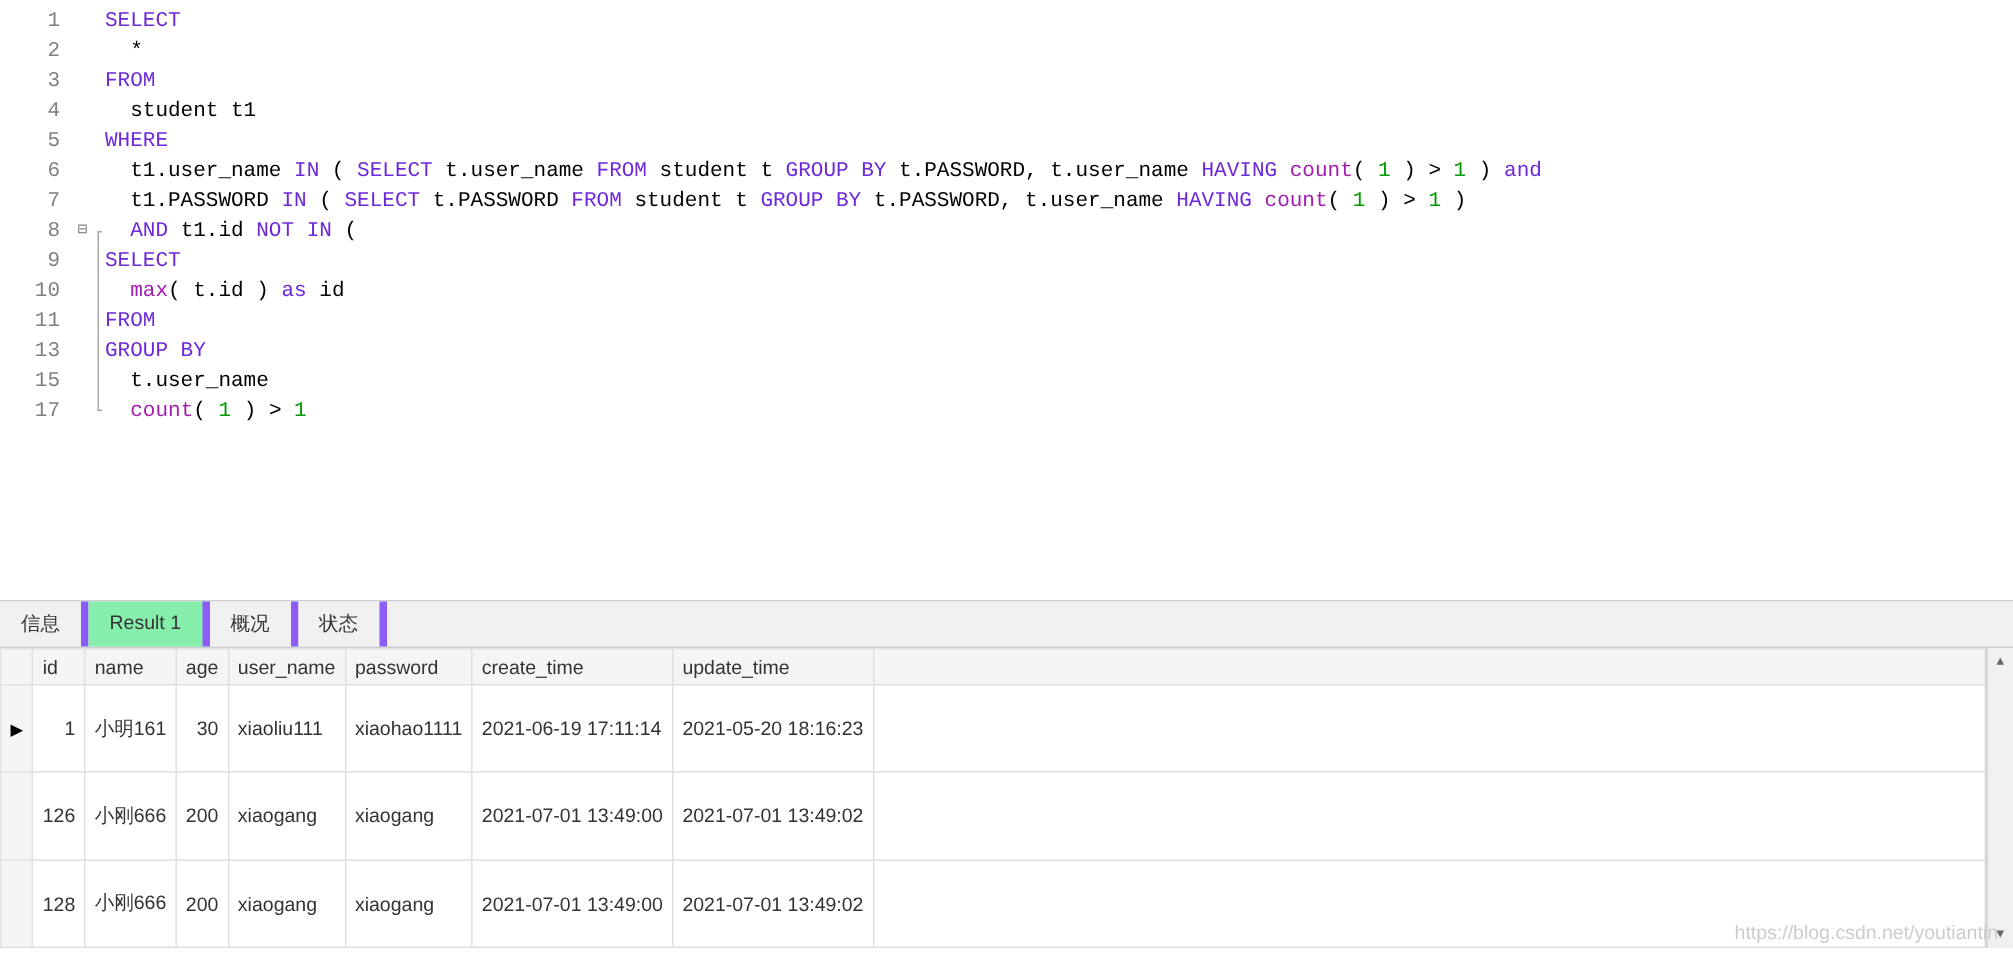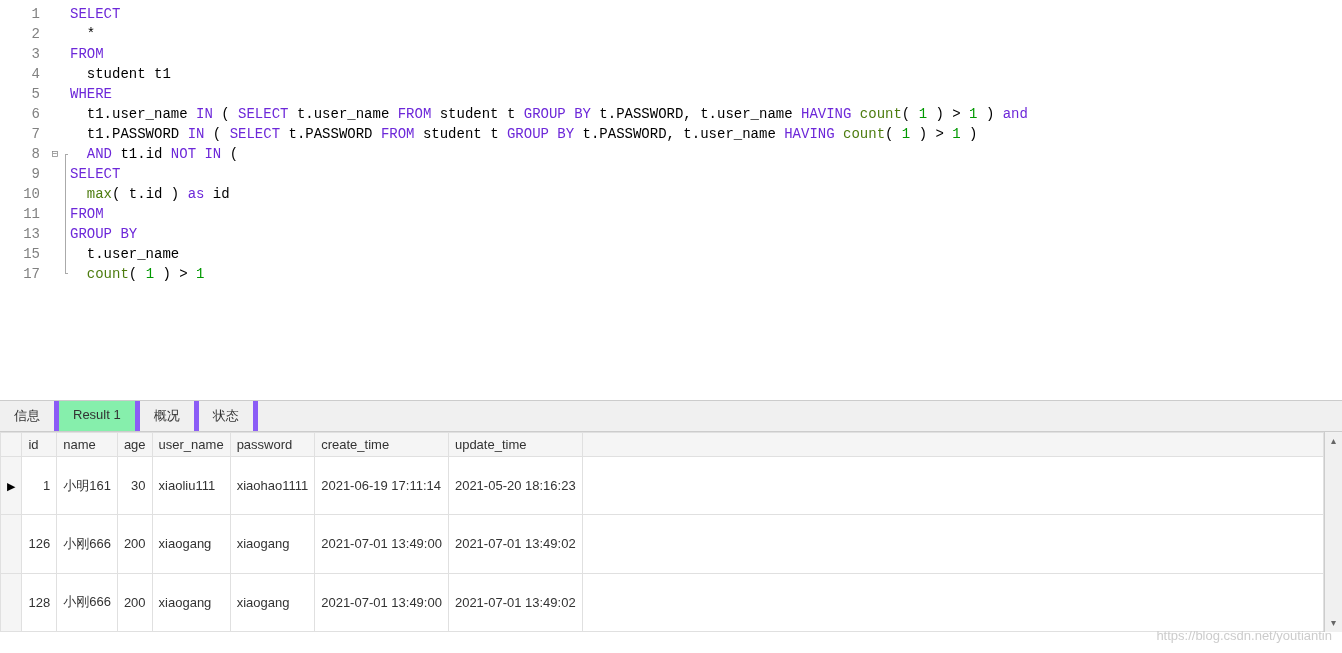--- a/index.html
+++ b/index.html
@@ -73,21 +73,21 @@
       width: 3px;
       height: 1px;
       background: #aaa;
     }
     .line-content {
       flex: 1;
       white-space: pre;
       color: #000;
     }
     .kw { color: #6d28d9; }
-    .fn { color: #4d7c0f; }
+    .fn { color: #a21caf; }
     .num { color: #009900; }
     .ident { color: #000; }
 
     .results-pane {
       border-top: 1px solid #ccc;
       background: #fff;
     }
     .tabs {
       display: flex;
       background: #f0f0f0;
@@ -144,21 +144,21 @@
       height: 18px;
       text-align: center;
       color: #666;
       font-size: 10px;
       line-height: 18px;
       cursor: pointer;
     }
     .watermark {
       position: fixed;
       right: 10px;
-      bottom: 10px;
+      bottom: 24px;
       color: #ccc;
       font-size: 13px;
       pointer-events: none;
     }
   </style>
 </head>
 <body>
 
 <div class="editor-pane" id="editor">
     <div class="code-line">

